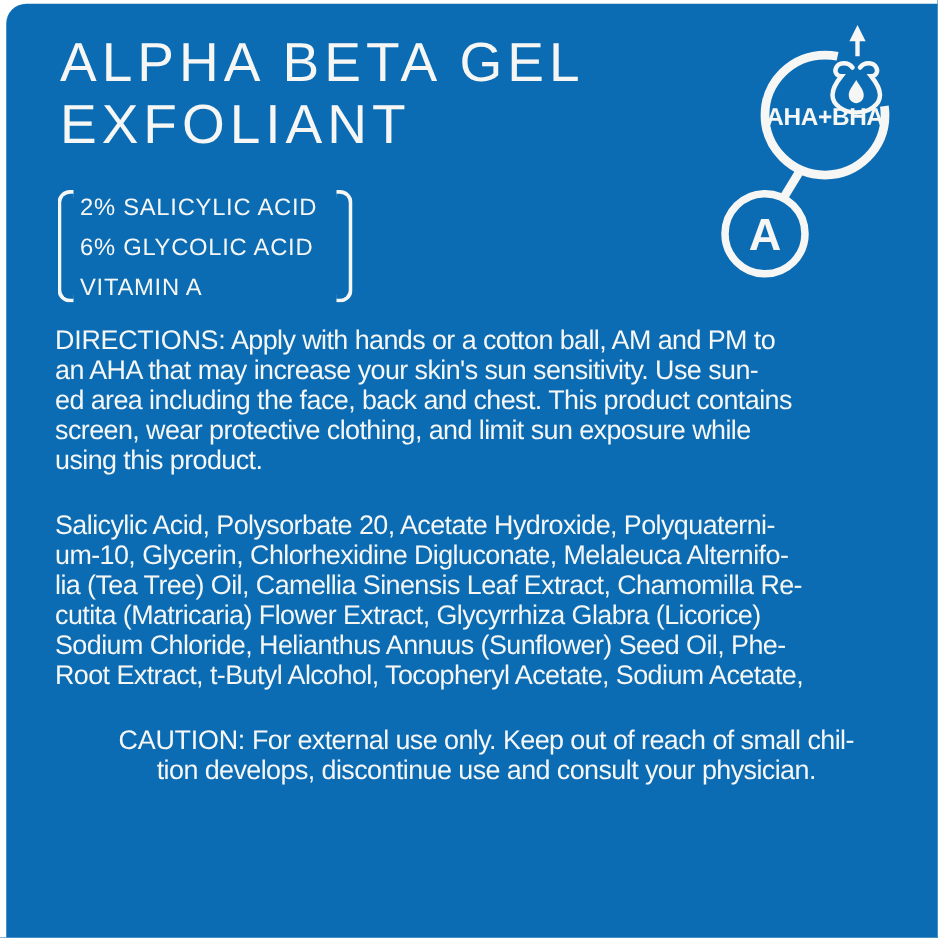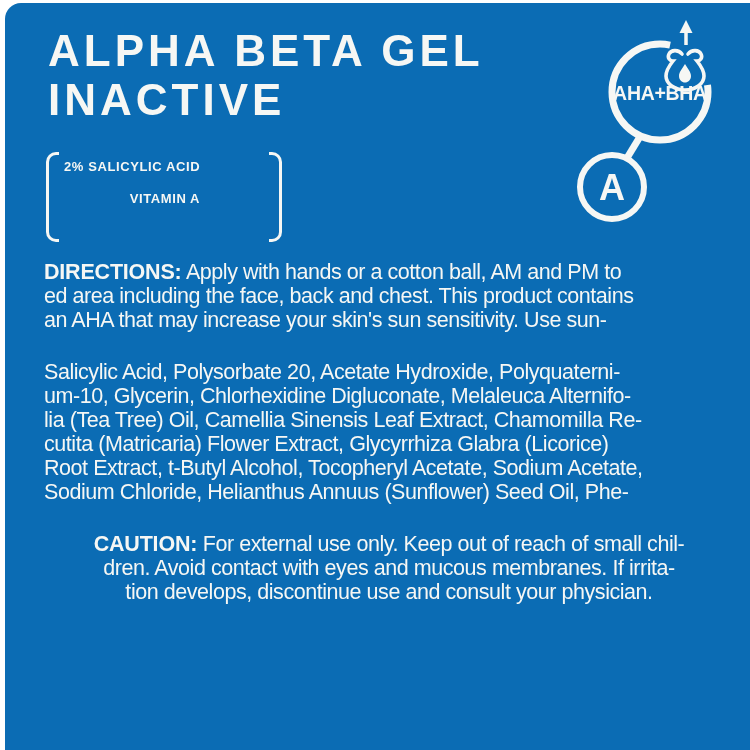--- a/index.html
+++ b/index.html
@@ -24,34 +24,33 @@
     background:var(--bg-blue);
     border-top-left-radius:16px;
   }
   .content{
     position:absolute;inset:0;
     color:var(--text-white);
   }
   .title{
     position:absolute;
     left:48px;top:26px;
-    font-weight:700;
+    font-weight:400;
     font-size:44px;
     line-height:49px;
     letter-spacing:4px;
     color:var(--text-white);
   }
   .key-block{
     position:absolute;
     left:64px;top:151px;
-    font-weight:700;
-    font-size:13px;
+    font-weight:400;
+    font-size:19px;
     line-height:32px;
     letter-spacing:0.6px;
-    text-align:right;
   }
   .bracket{
     position:absolute;
     top:152px;
     width:13px;height:90px;
     box-sizing:border-box;
   }
   .bracket-left{
     left:46px;
     border-left:3px solid var(--text-white);
@@ -73,21 +72,21 @@
     left:44px;top:260px;
     width:690px;
     font-size:21.5px;
     line-height:24px;
     letter-spacing:-0.45px;
     font-weight:400;
   }
   .section{margin-bottom:28px;}
   .section:last-child{margin-bottom:0;text-align:center;}
   .section .heading{
-    font-weight:700;
+    font-weight:400;
     letter-spacing:-0.2px;
     margin-top:20px;
   }
   .line{white-space:nowrap;}
   .badge-svg{
     position:absolute;
     left:555px;top:0px;
     width:195px;height:245px;
   }
   .badge-svg text{
@@ -98,26 +97,27 @@
 </style>
 </head>
 <body>
 
 <div class="page">
   <div class="label-bg"></div>
 
   <div class="content">
     <div class="title">
       <div>ALPHA BETA GEL</div>
-      <div>INACTIVE</div>
+      <div>EXFOLIANT</div>
     </div>
 
     <div class="bracket bracket-left"></div>
     <div class="key-block">
       <div>2% SALICYLIC ACID</div>
+      <div>6% GLYCOLIC ACID</div>
       <div>VITAMIN A</div>
     </div>
     <div class="bracket bracket-right"></div>
 
     <svg class="badge-svg" viewBox="555 0 195 245">
 
       <circle cx="660" cy="92" r="48" fill="none" stroke="var(--text-white)" stroke-width="7" stroke-dasharray="236 58 7.6 0"></circle>
 
       <line x1="627" y1="158" x2="641" y2="135" stroke="var(--text-white)" stroke-width="7"></line>
 
@@ -142,34 +142,35 @@
                C 691 72, 688 69, 685 64 Z" fill="var(--text-white)"></path>
 
       <text x="660" y="100" text-anchor="middle" font-size="19.5" letter-spacing="-0.3">AHA+BHA</text>
       <text x="612" y="200" text-anchor="middle" font-size="36">A</text>
     </svg>
 
     <div class="sections">
 
       <div class="section">
         <div class="line"><span class="heading">DIRECTIONS:</span><span> Apply with hands or a cotton ball, AM and PM to</span></div>
+        <div class="line">an AHA that may increase your skin's sun sensitivity. Use sun-</div>
         <div class="line">ed area including the face, back and chest. This product contains</div>
-        <div class="line">an AHA that may increase your skin's sun sensitivity. Use sun-</div>
+        <div class="line">screen, wear protective clothing, and limit sun exposure while</div>
+        <div class="line">using this product.</div>
       </div>
 
       <div class="section">
         <div class="line">Salicylic Acid, Polysorbate 20, Acetate Hydroxide, Polyquaterni-</div>
         <div class="line">um-10, Glycerin, Chlorhexidine Digluconate, Melaleuca Alternifo-</div>
         <div class="line">lia (Tea Tree) Oil, Camellia Sinensis Leaf Extract, Chamomilla Re-</div>
         <div class="line">cutita (Matricaria) Flower Extract, Glycyrrhiza Glabra (Licorice)</div>
+        <div class="line">Sodium Chloride, Helianthus Annuus (Sunflower) Seed Oil, Phe-</div>
         <div class="line">Root Extract, t-Butyl Alcohol, Tocopheryl Acetate, Sodium Acetate,</div>
-        <div class="line">Sodium Chloride, Helianthus Annuus (Sunflower) Seed Oil, Phe-</div>
       </div>
 
       <div class="section">
         <div class="line"><span class="heading">CAUTION:</span><span> For external use only. Keep out of reach of small chil-</span></div>
-        <div class="line">dren. Avoid contact with eyes and mucous membranes. If irrita-</div>
         <div class="line">tion develops, discontinue use and consult your physician.</div>
       </div>
 
     </div>
   </div>
 </div>
 
 </body></html>

